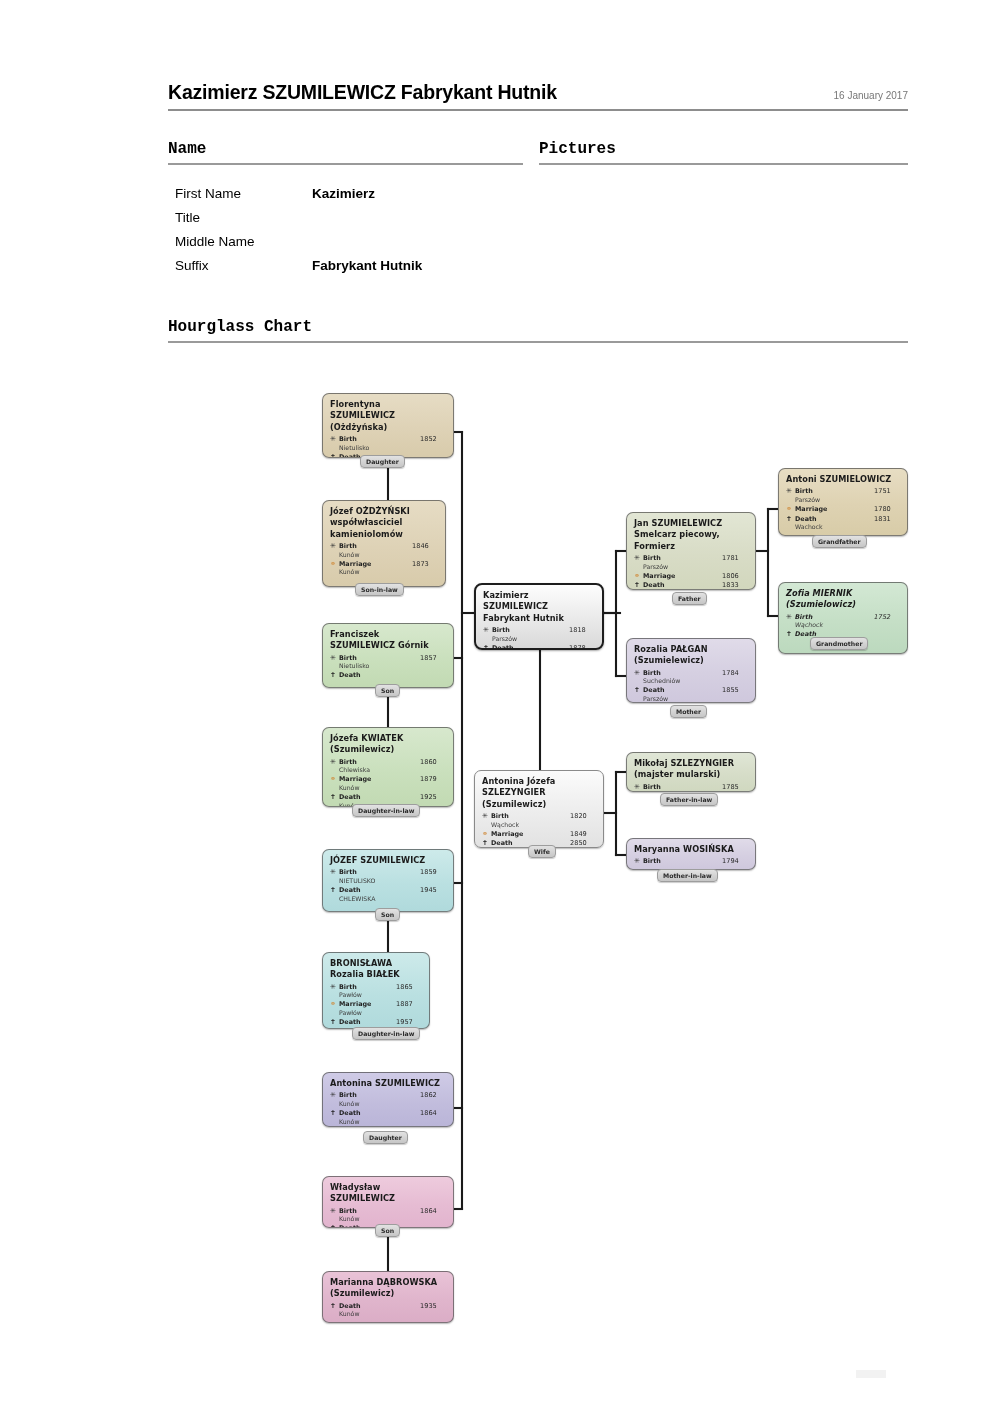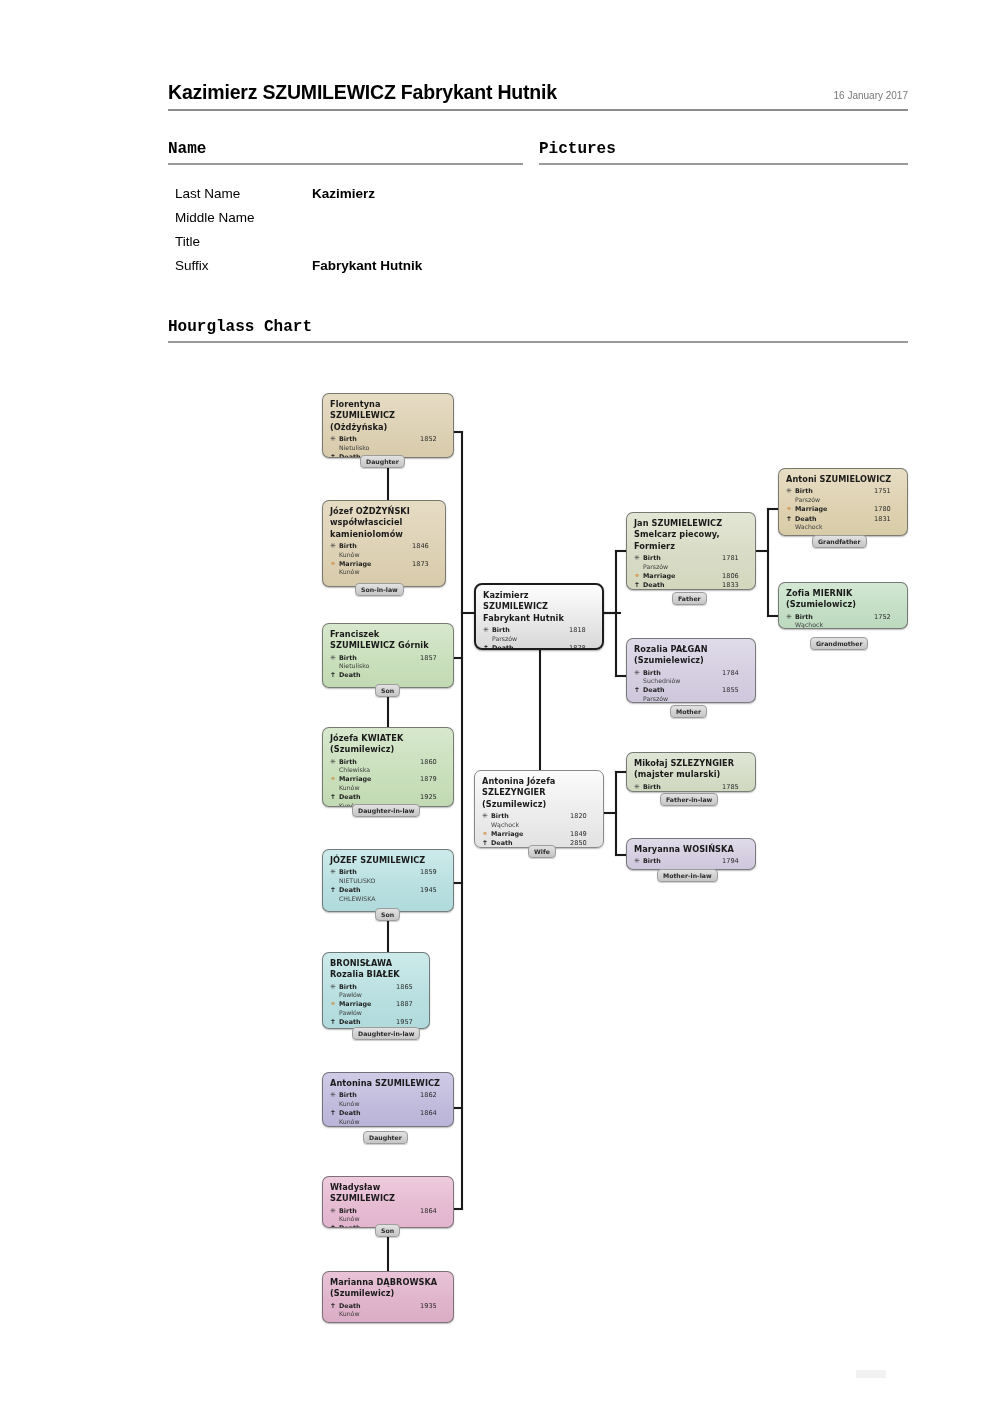--- a/index.html
+++ b/index.html
@@ -204,29 +204,29 @@
   <div class="doc-date">16 January 2017</div>
 </div>
 
 <div class="section-head" id="sec-name">Name</div>
 <div class="section-head" id="sec-pictures">Pictures</div>
 <div class="section-head" id="sec-hourglass">Hourglass Chart</div>
 
 <table class="name-table">
   <tbody>
   <tr>
-    <td class="lbl">Last Name</td>
+    <td class="lbl">First Name</td>
     <td class="val">Kazimierz</td>
   </tr>
   <tr>
-    <td class="lbl">Middle Name</td>
+    <td class="lbl">Title</td>
     <td class="val"></td>
   </tr>
   <tr>
-    <td class="lbl">Title</td>
+    <td class="lbl">Middle Name</td>
     <td class="val"></td>
   </tr>
   <tr>
     <td class="lbl">Suffix</td>
     <td class="val">Fabrykant Hutnik</td>
   </tr>
 </tbody>
   </table>
 
 <div id="chart">
@@ -536,21 +536,21 @@
     </div>
     <div class="ev">
       <span class="ico death">✝</span>
       <span class="elab">Death</span>
       <span class="eyear">1831</span>
     </div>
     <div class="eplace">Wachock</div>
   </div>
   <div class="pill" style="left:812px; top:535px;">Grandfather</div>
 
-  <div class="pbox c-mint" style="left:778px; top:582px; width:130px; height:47px;">
+  <div class="pbox c-mint" style="left:778px; top:582px; width:130px; height:72px;font-style:italic;">
     <div class="pname">Zofia MIERNIK (Szumielowicz)</div>
     <div class="ev">
       <span class="ico birth">✳</span>
       <span class="elab">Birth</span>
       <span class="eyear">1752</span>
     </div>
     <div class="eplace">Wąchock</div>
     <div class="ev">
       <span class="ico death">✝</span>
       <span class="elab">Death</span>

